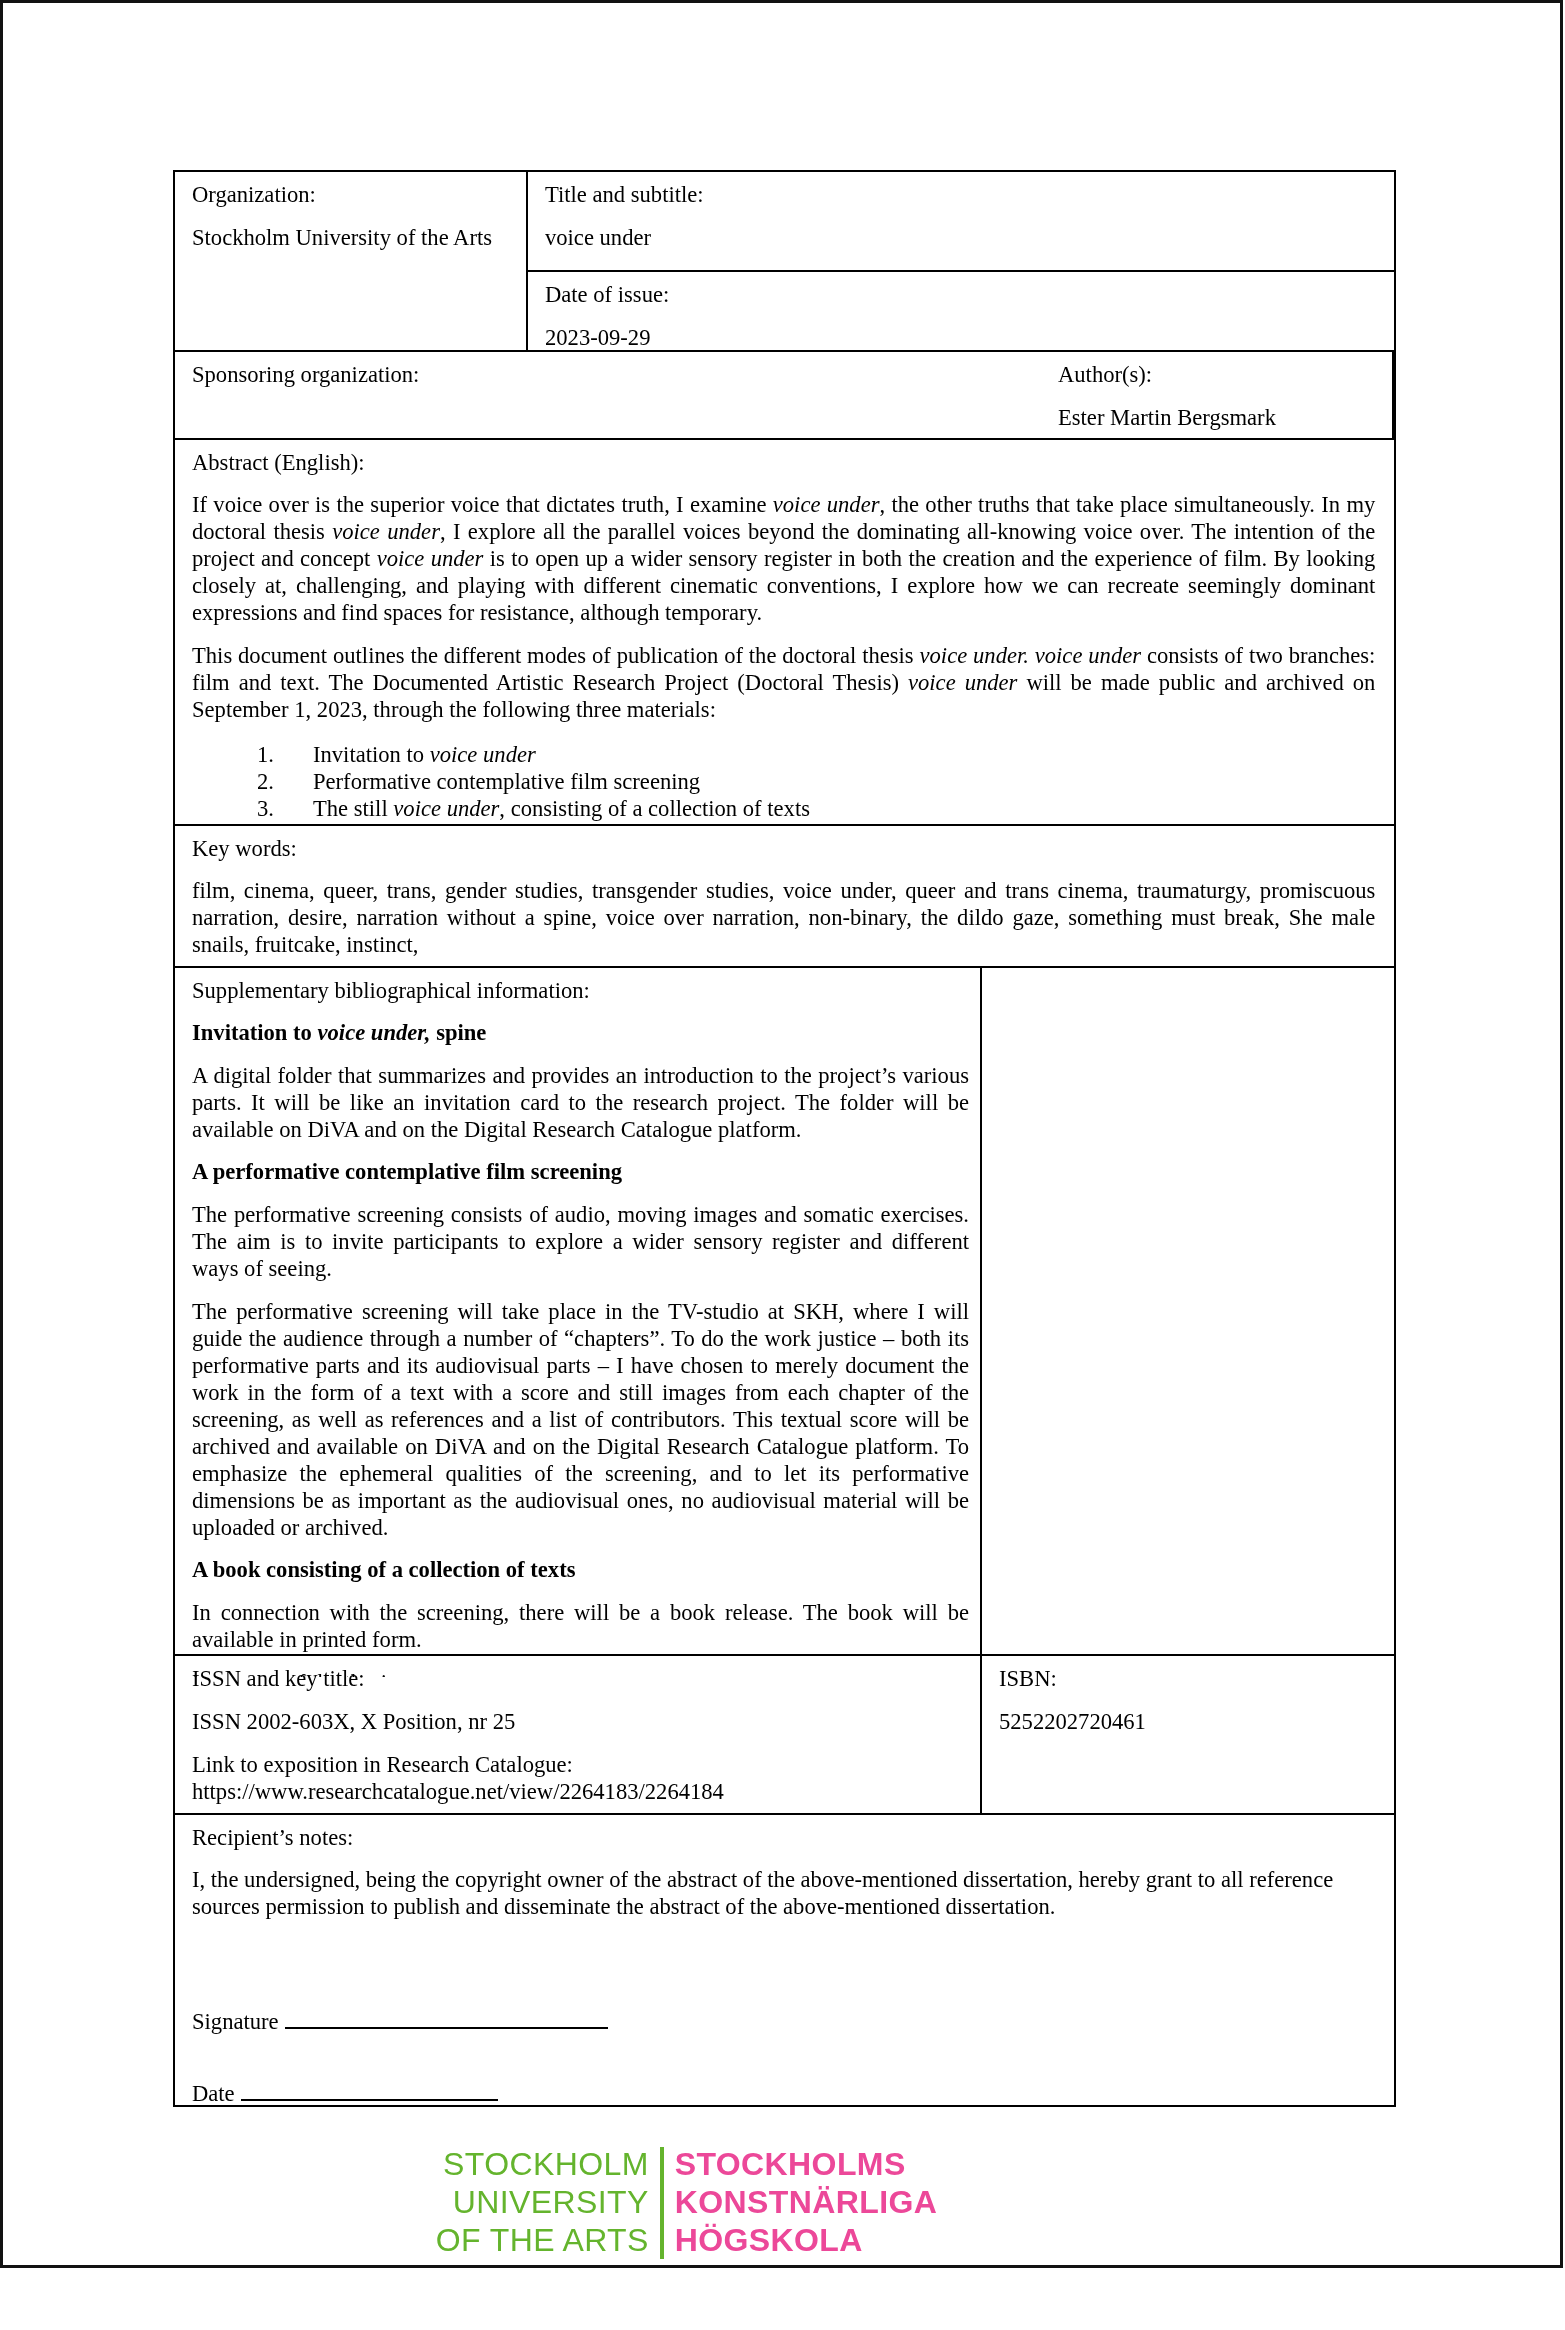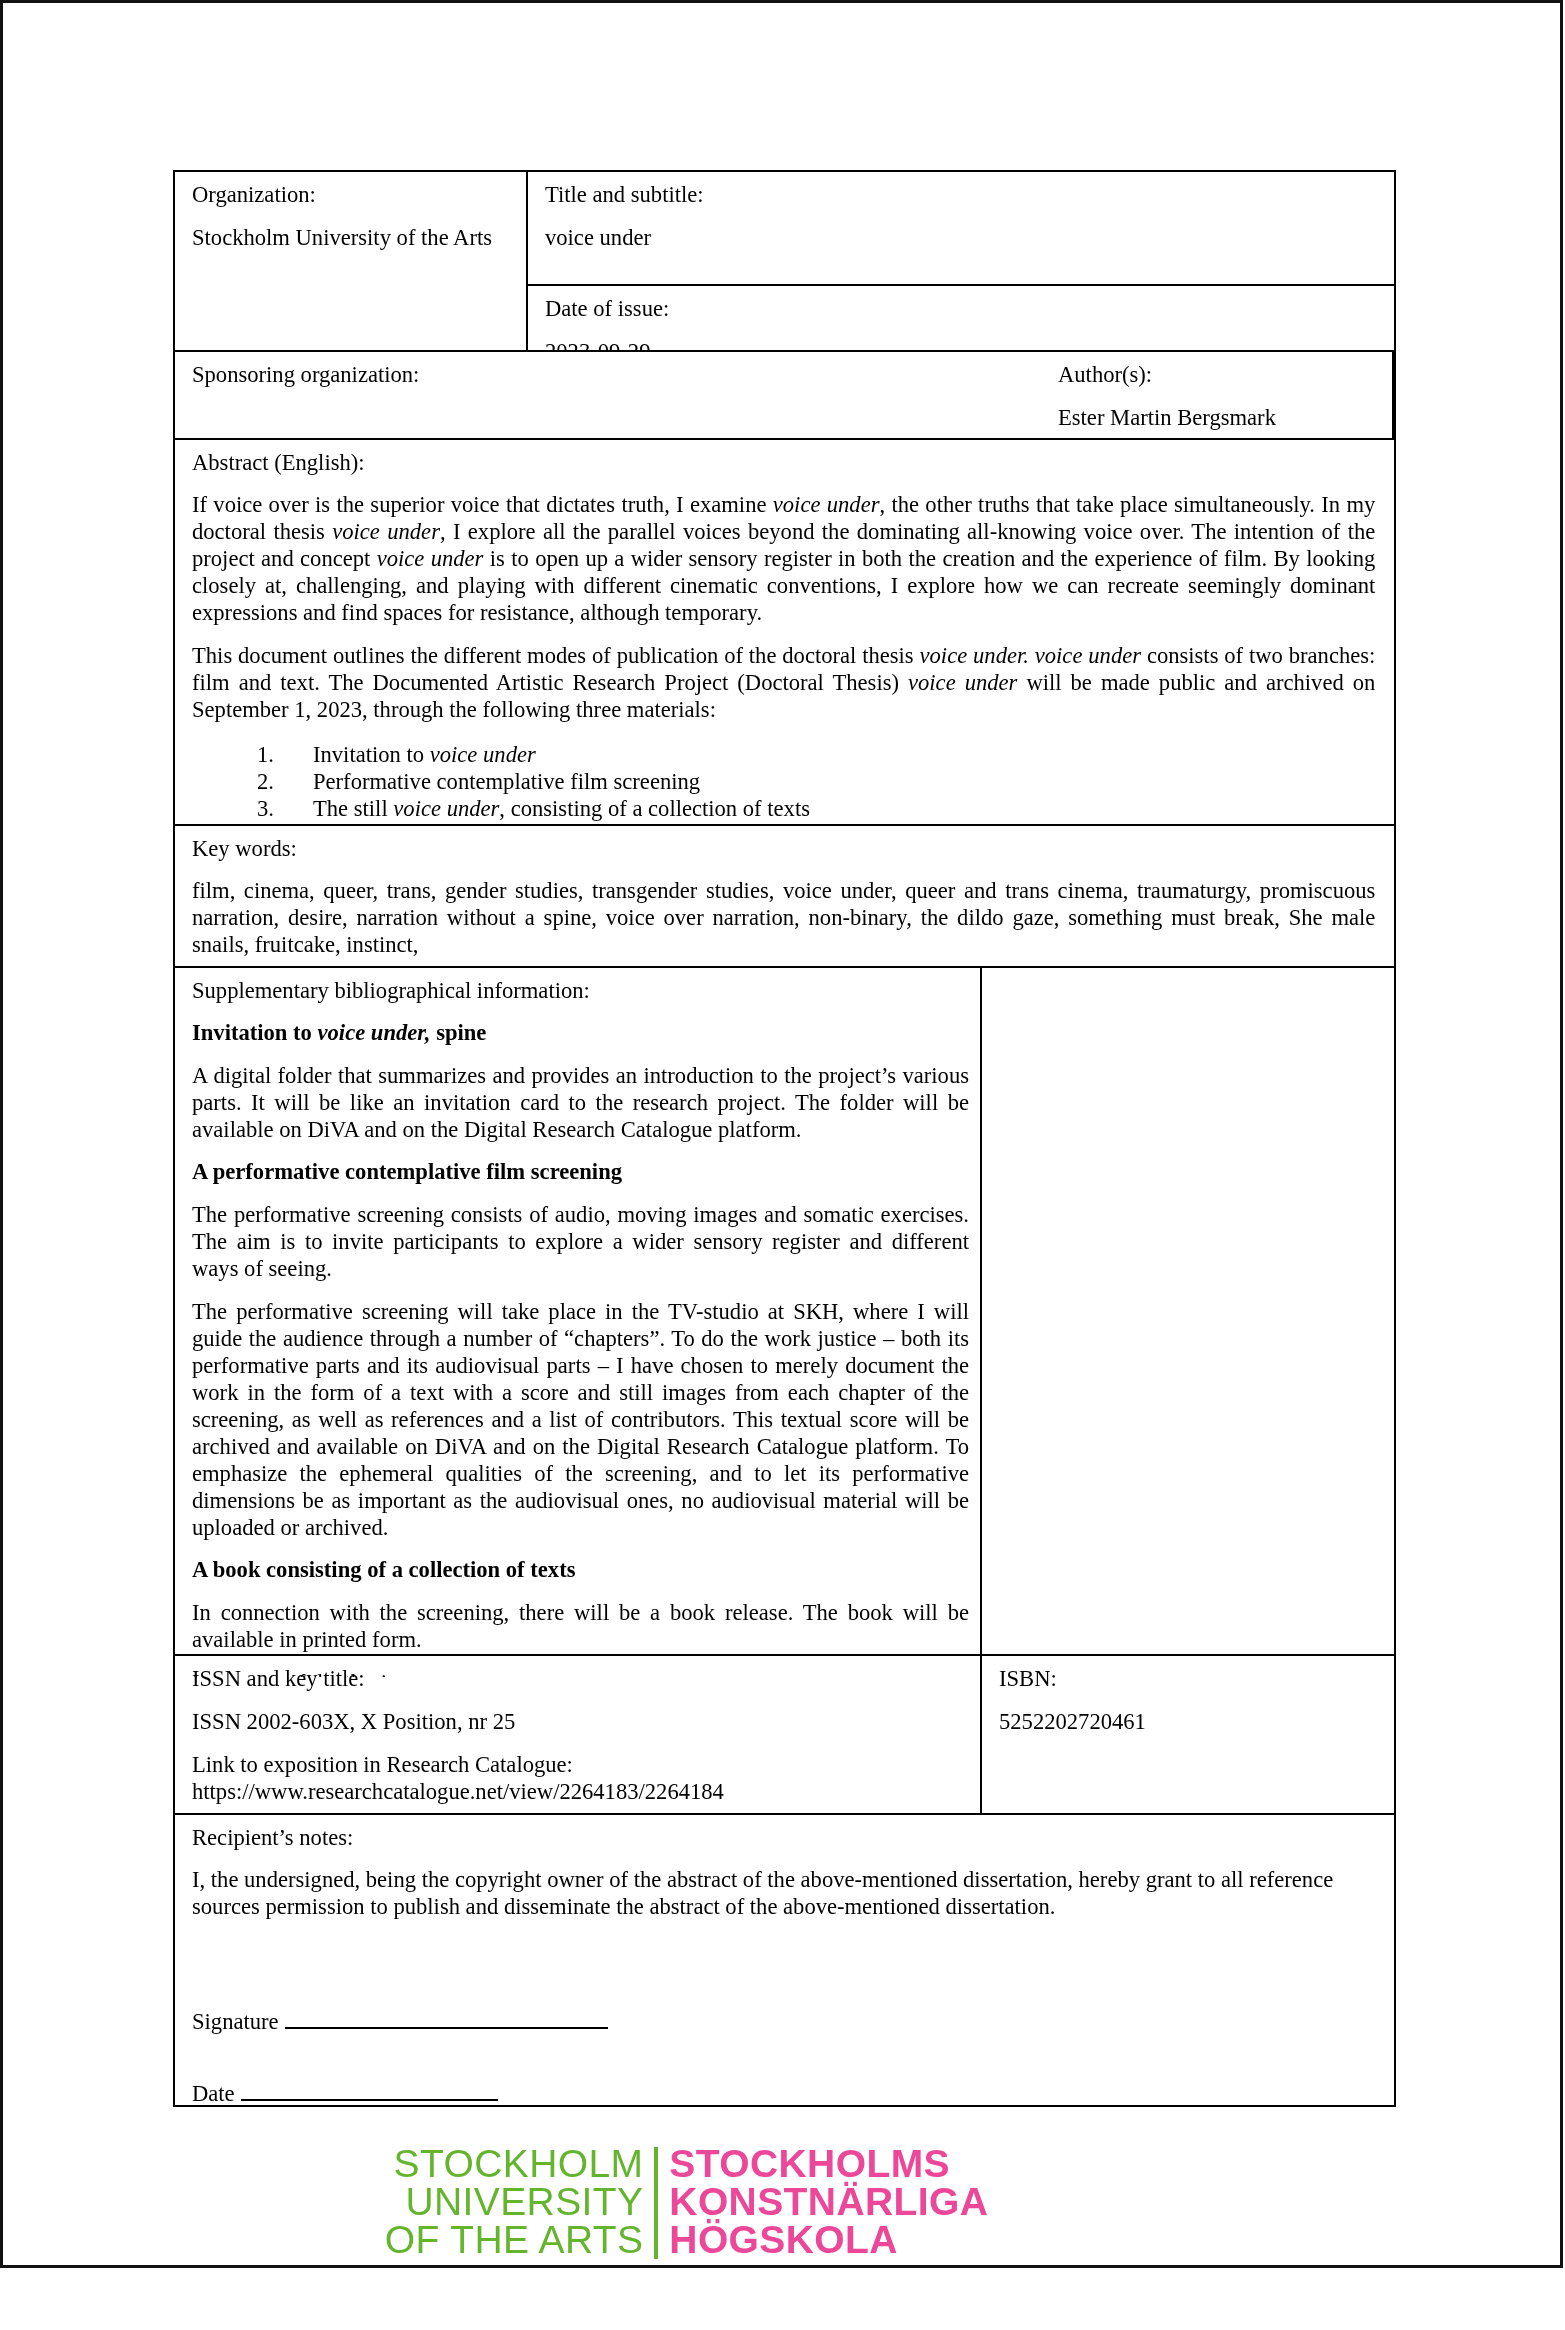--- a/index.html
+++ b/index.html
@@ -31,42 +31,42 @@
   .right-col{flex:1;display:flex;flex-direction:column;}
   .narrow-left{width:807px;flex:none;border-right:2.3px solid #000;padding-right:11px;}
   .rest{flex:1;}
   .row-a{height:178px;}
   .row-b{height:86px;}
   .row-abstract{height:384px;}
   .row-keywords{height:140px;}
   .row-suppl{height:686px;flex-direction:column;}
   .row-issn{height:157px;justify-content:flex-end;}
   .row-recipient{height:290px;}
-  .sub-title{height:114px;border-bottom:2.3px solid #000;}
+  .sub-title{height:100px;border-bottom:2.3px solid #000;}
   .sub-date{flex:1;}
   .val{margin-top:16.3px;}
   .cell p{margin:15.6px 0 0;}
   .just{text-align:justify;}
   .h{font-weight:bold;}
   .olist{margin:18.7px 0 0 65px;}
   .li{display:flex;}
   .li .num{width:56px;flex:none;}
   .recipient-para{margin-top:16.3px;width:1175px;}
   .sig-row{margin-top:87px;}
   .date-row{margin-top:44px;}
   .blank-line{display:inline-block;border-bottom:2.3px solid #000;height:20px;vertical-align:baseline;margin-left:6.2px;}
   .sig-line{width:323px;}
   .dat-line{width:257px;}
   .link-label{margin-top:16.3px;}
   .link-url{margin:0;}
   .logo{
     position:absolute;left:0;top:2145px;width:1373px;
     display:flex;justify-content:center;align-items:stretch;
     font-family:"Liberation Sans","DejaVu Sans",sans-serif;
-    font-size:39px;line-height:38px;letter-spacing:0.4px;
+    font-size:32px;line-height:38px;letter-spacing:0.4px;
   }
   .logo-left{text-align:right;}
   .logo-divider{width:3.9px;margin:1.6px 11px 0 11px;}
   .logo-right{font-weight:bold;text-align:left;}
 </style>
 </head>
 <body>
 
 <div class="page">
   <div class="frame"></div>

